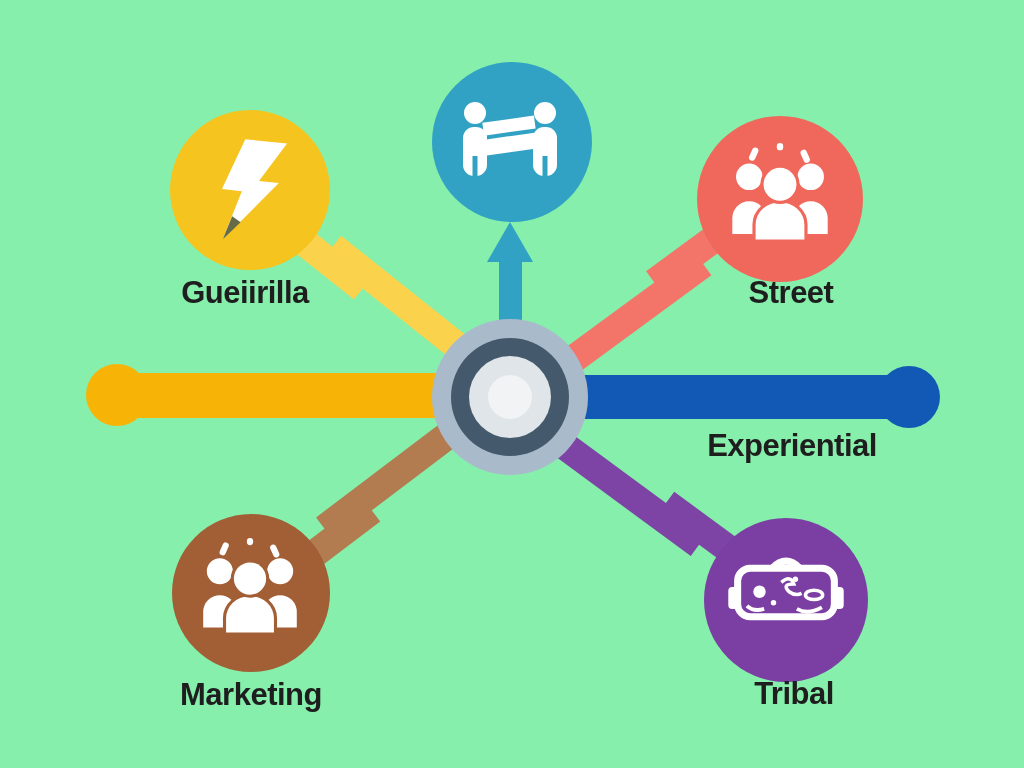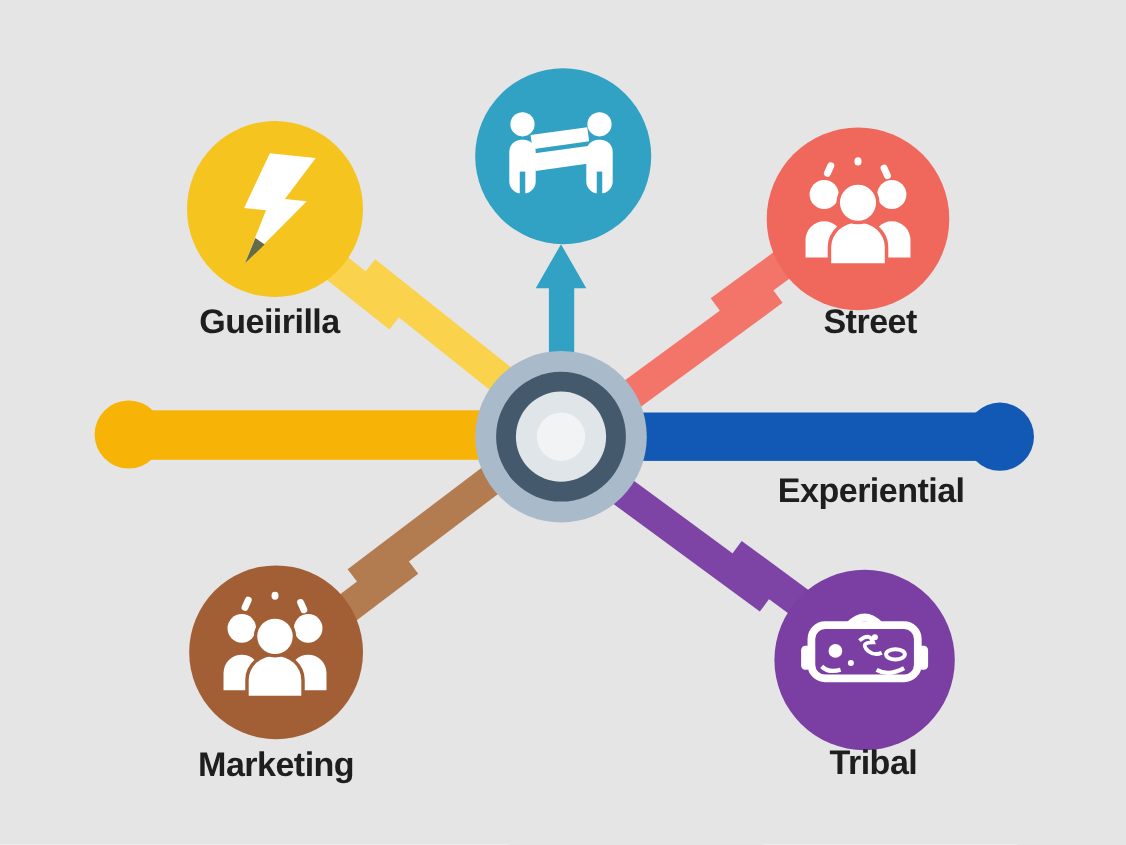--- a/index.html
+++ b/index.html
@@ -1,17 +1,17 @@
 <!DOCTYPE html>
 <html><head>
 <meta charset="utf-8">
 <style>
   html,body{margin:0;padding:0;}
   body{font-family:"Liberation Sans",sans-serif;}
-  .stage{position:relative;width:1024px;height:768px;background:#e5e5e5;overflow:hidden;}
+  .stage{position:relative;width:1024px;height:768px;background:#86efac;overflow:hidden;}
   .stage svg{display:block;width:1024px;height:768px;}
   .lbl{font-family:"Liberation Sans",sans-serif;font-weight:bold;font-size:31px;letter-spacing:-0.5px;}
 </style>
 </head>
 <body style="background: rgb(255, 255, 255);">
 
 <div class="stage">
 <svg viewBox="0 0 1024 768" xmlns="http://www.w3.org/2000/svg">
 
   <defs>

